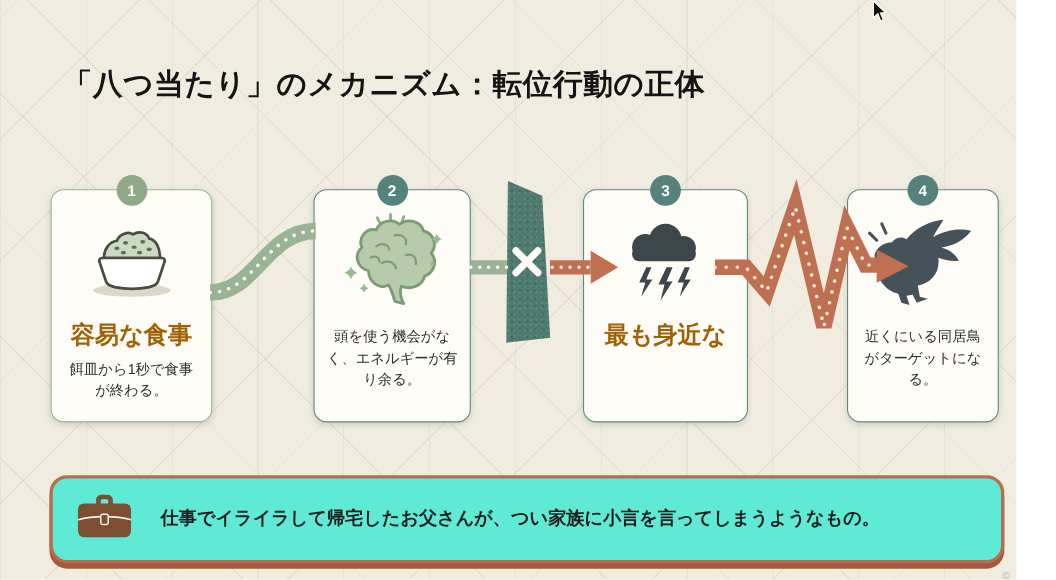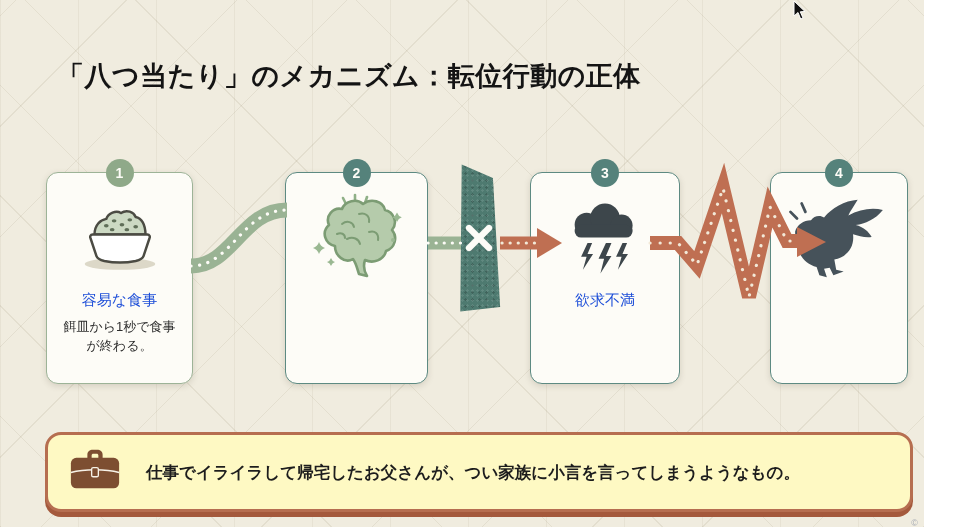--- a/index.html
+++ b/index.html
@@ -37,43 +37,43 @@
   .badge{
     position:absolute;top:-14px;left:50%;transform:translateX(-50%);
     width:28px;height:28px;border-radius:50%;
     display:flex;align-items:center;justify-content:center;
     color:#fdfcf7;font-size:14px;font-weight:bold;z-index:3;
   }
   .badge.sage{background:#8fa989;}
   .badge.teal{background:#55827b;}
   .icon-box{height:102px;display:flex;align-items:center;justify-content:center;}
   .card-title{
-    font-size:15px;font-weight:normal;line-height:1.25;color:#1d4ed8;
+    font-size:22px;font-weight:bold;line-height:1.25;color:#a16207;
     white-space:pre-line;margin-top:2px;
   }
   .card-desc{
     font-size:13px;line-height:1.5;color:#2d2d2d;margin-top:7px;padding:0 4px;text-align:center;
   }
   
   .wall{
     position:absolute;left:455px;top:163px;width:48px;height:150px;z-index:4;
     background:#4e7a70;
     background-image:
       radial-gradient(rgba(255,255,255,0.10) 1px, transparent 1.4px),
       radial-gradient(rgba(0,0,0,0.18) 1px, transparent 1.4px);
     background-size:5px 5px,7px 7px;
     clip-path:polygon(14% 1%, 79% 10%, 94% 96%, 11% 99%);
     display:flex;align-items:center;justify-content:center;
   }
   .overlay{position:absolute;left:0;top:0;z-index:5;pointer-events:none;}
   .note{
     position:absolute;left:45px;top:432px;width:868px;height:80px;z-index:2;
-    background:#fef9c3;border:3px solid #b66e50;border-radius:16px;
+    background:#5eead4;border:3px solid #b66e50;border-radius:16px;
     box-shadow:0 5px 0 #a4593c;
-    box-sizing:border-box;display:flex;align-items:center;
+    box-sizing:border-box;display:flex;align-items:center;font-family:Liberation Mono, monospace;
   }
   .note-icon{margin-left:18px;flex:0 0 auto;}
   .note-text{
     margin-left:22px;font-size:16.5px;font-weight:bold;line-height:1.7;color:#1d1d1d;
   }
   .watermark{
     position:absolute;right:6px;bottom:-1px;z-index:6;
     font-size:9px;color:#8e96a6;opacity:0.75;
   }
   .cursor{position:absolute;left:793px;top:1px;z-index:7;}
@@ -125,51 +125,53 @@
           <path d="M32,42 C36,40 40,42 40,46"></path>
         </g>
         <g fill="#9ab892">
           <path d="M14,62 q1.5,-4.5 6,-6 q-4.5,-1.5 -6,-6 q-1.5,4.5 -6,6 q4.5,1.5 6,6"></path>
           <path d="M26,74 q1,-3 4,-4 q-3,-1 -4,-4 q-1,3 -4,4 q3,1 4,4"></path>
           <path d="M92,30 q1.2,-3.6 4.8,-4.8 q-3.6,-1.2 -4.8,-4.8 q-1.2,3.6 -4.8,4.8 q3.6,1.2 4.8,4.8"></path>
           <circle cx="88" cy="48" r="2"></circle>
         </g>
       </svg>
     </div>
+    <div class="card-desc">頭を使う機会がなく、エネルギーが有り余る。</div>
   </section>
 
   <section class="card teal" id="card3">
     <div class="badge teal">3</div>
     <div class="icon-box">
       <svg width="92" height="92" viewBox="0 0 100 95">
         <g fill="#3d464b">
           <circle cx="30" cy="33" r="13"></circle>
           <circle cx="50" cy="26" r="16"></circle>
           <circle cx="68" cy="34" r="12"></circle>
           <rect x="17" y="33" width="63" height="14" rx="7"></rect>
           <path d="M31,53 l-7,15 h6 l-4,14 l11,-17 h-6 l5,-12 z"></path>
           <path d="M51,53 l-8,17 h6 l-4,16 l12,-19 h-6 l6,-14 z"></path>
           <path d="M69,53 l-7,15 h6 l-4,14 l11,-17 h-6 l5,-12 z"></path>
         </g>
       </svg>
     </div>
-    <div class="card-title">欲求不満</div>
+    <div class="card-title">最も身近な</div>
   </section>
 
   <section class="card teal" id="card4">
     <div class="badge teal">4</div>
     <div class="icon-box">
       <svg width="112" height="94" viewBox="0 0 120 100">
         <g stroke="#46525a" stroke-width="3" stroke-linecap="round">
           <path d="M8,22 L15,29"></path>
             <path d="M20,13 L24,22"></path>
         </g>
         <path d="M13,43 C15,36 22,31 30,31 C33,26 40,25 44,28 C52,18 66,10 80,9 C76,16 72,21 70,26 C82,19 96,17 107,20 C99,30 88,35 78,36 C86,38 92,43 95,49 C88,50 81,48 75,46 C77,60 68,71 55,73 L57,84 L65,86 L54,90 L50,82 L44,83 L47,92 L39,90 L36,81 C23,78 15,66 14,53 C13,49 13,46 13,43 Z" fill="#46525a"></path>
       </svg>
     </div>
+    <div class="card-desc">近くにいる同居鳥がターゲットになる。</div>
   </section>
 
   <div class="wall">
     <svg width="40" height="40" viewBox="0 0 44 44">
       <g stroke="#fdfcf7" stroke-width="7" stroke-linecap="round">
         <line x1="11" y1="11" x2="33" y2="33"></line>
         <line x1="33" y1="11" x2="11" y2="33"></line>
       </g>
     </svg>
   </div>

